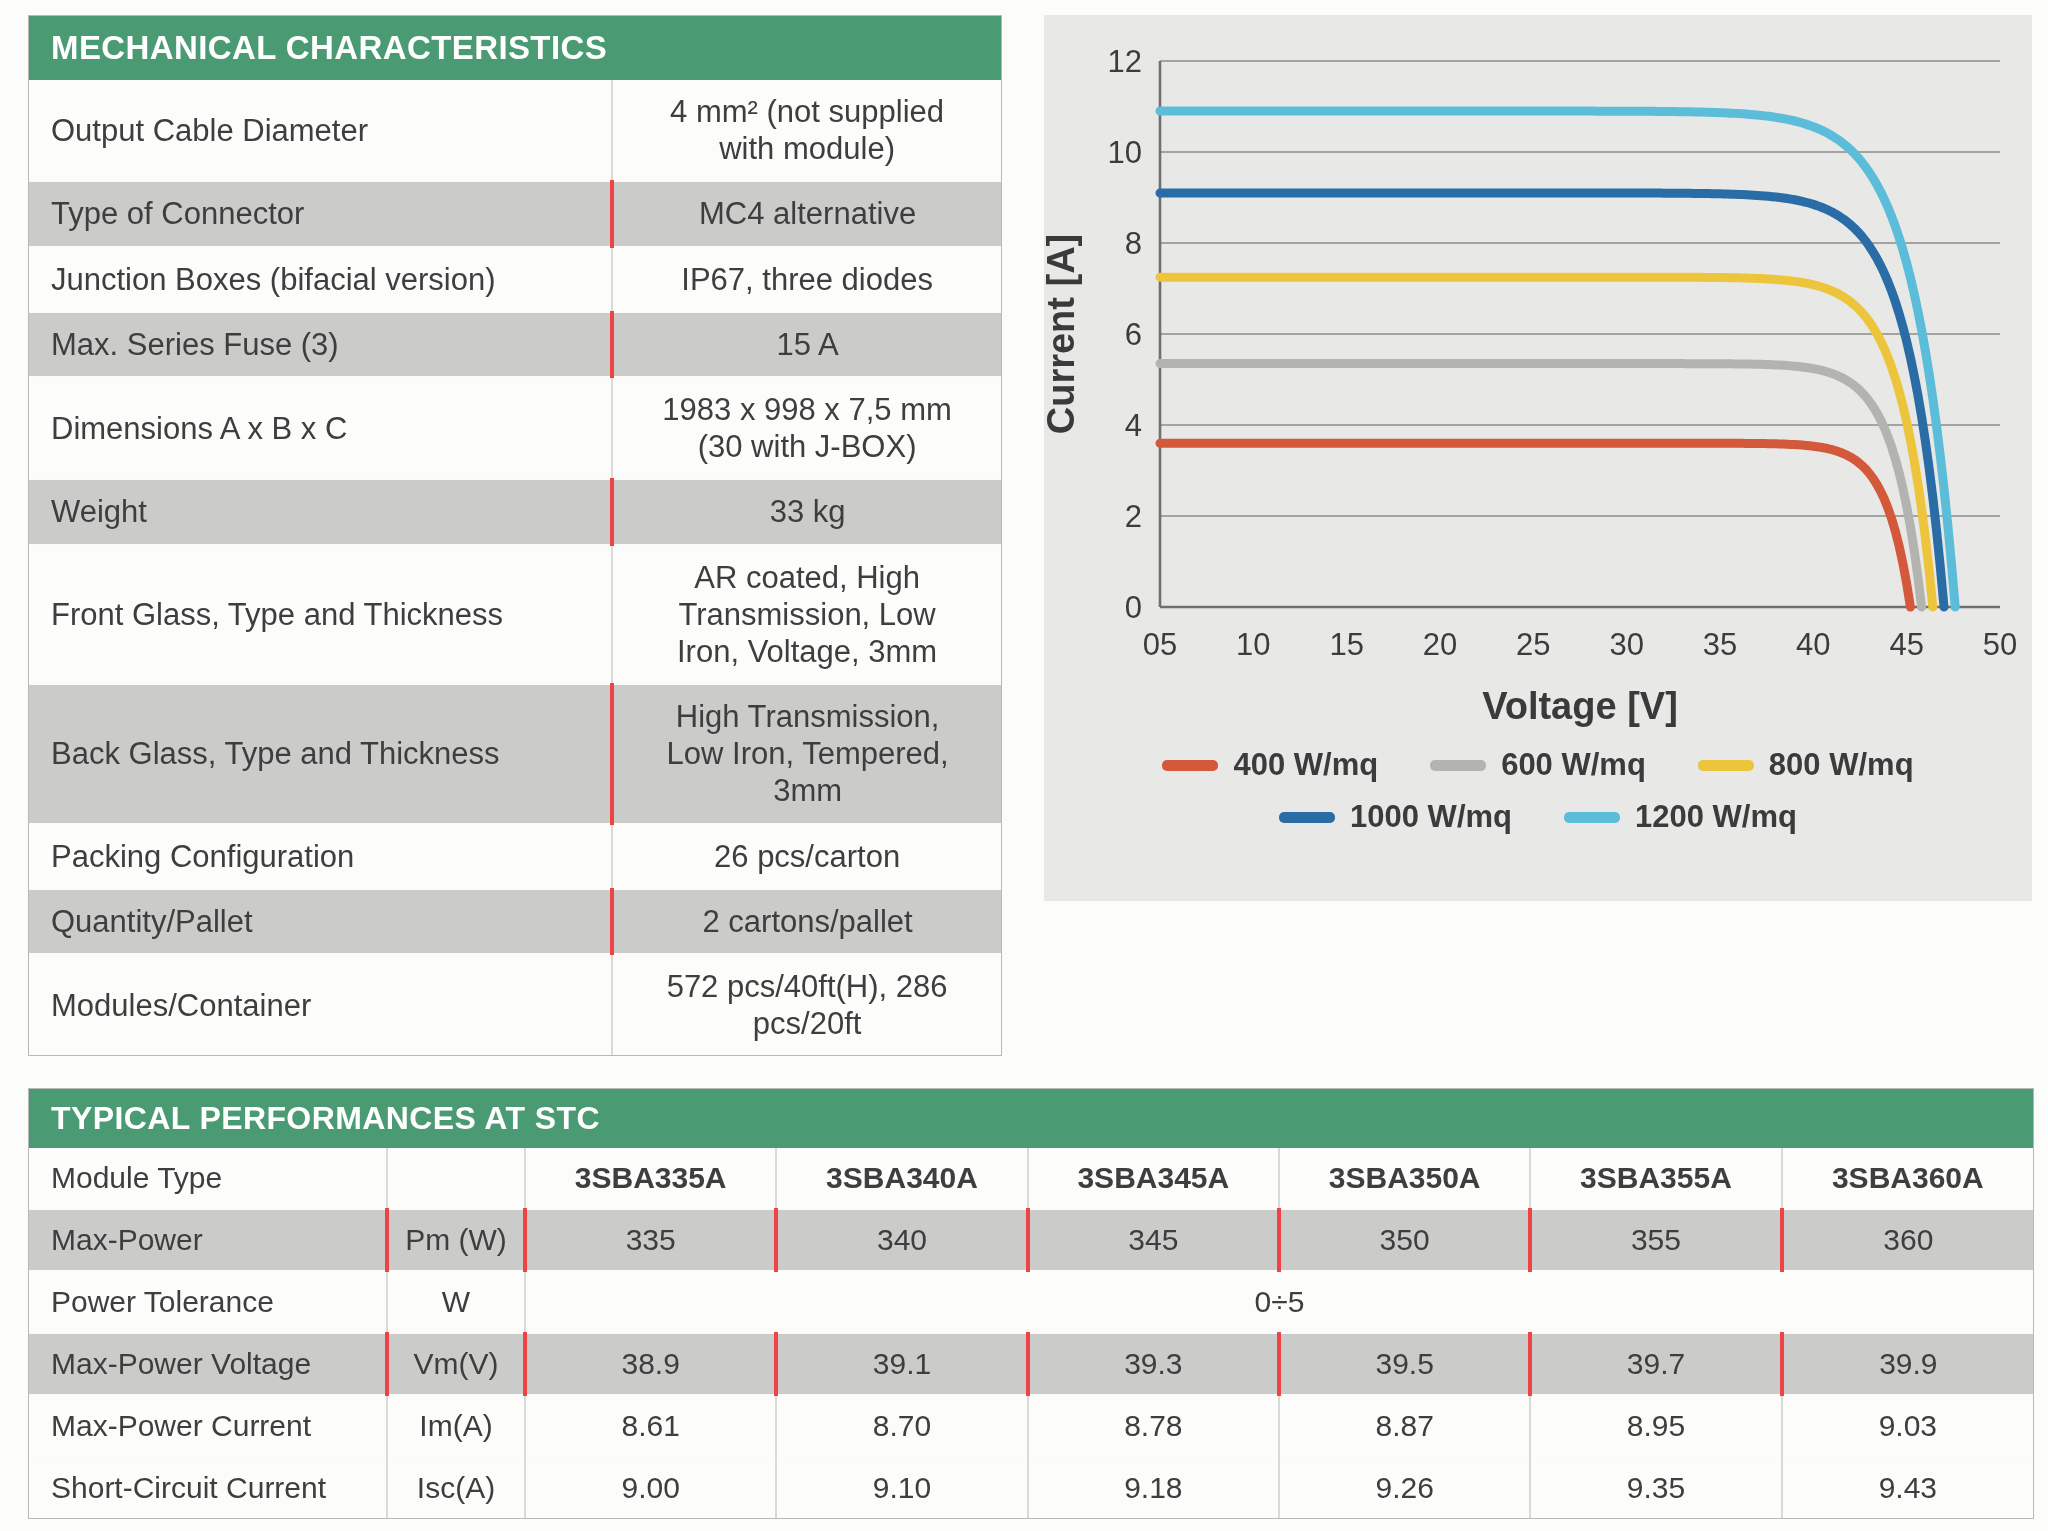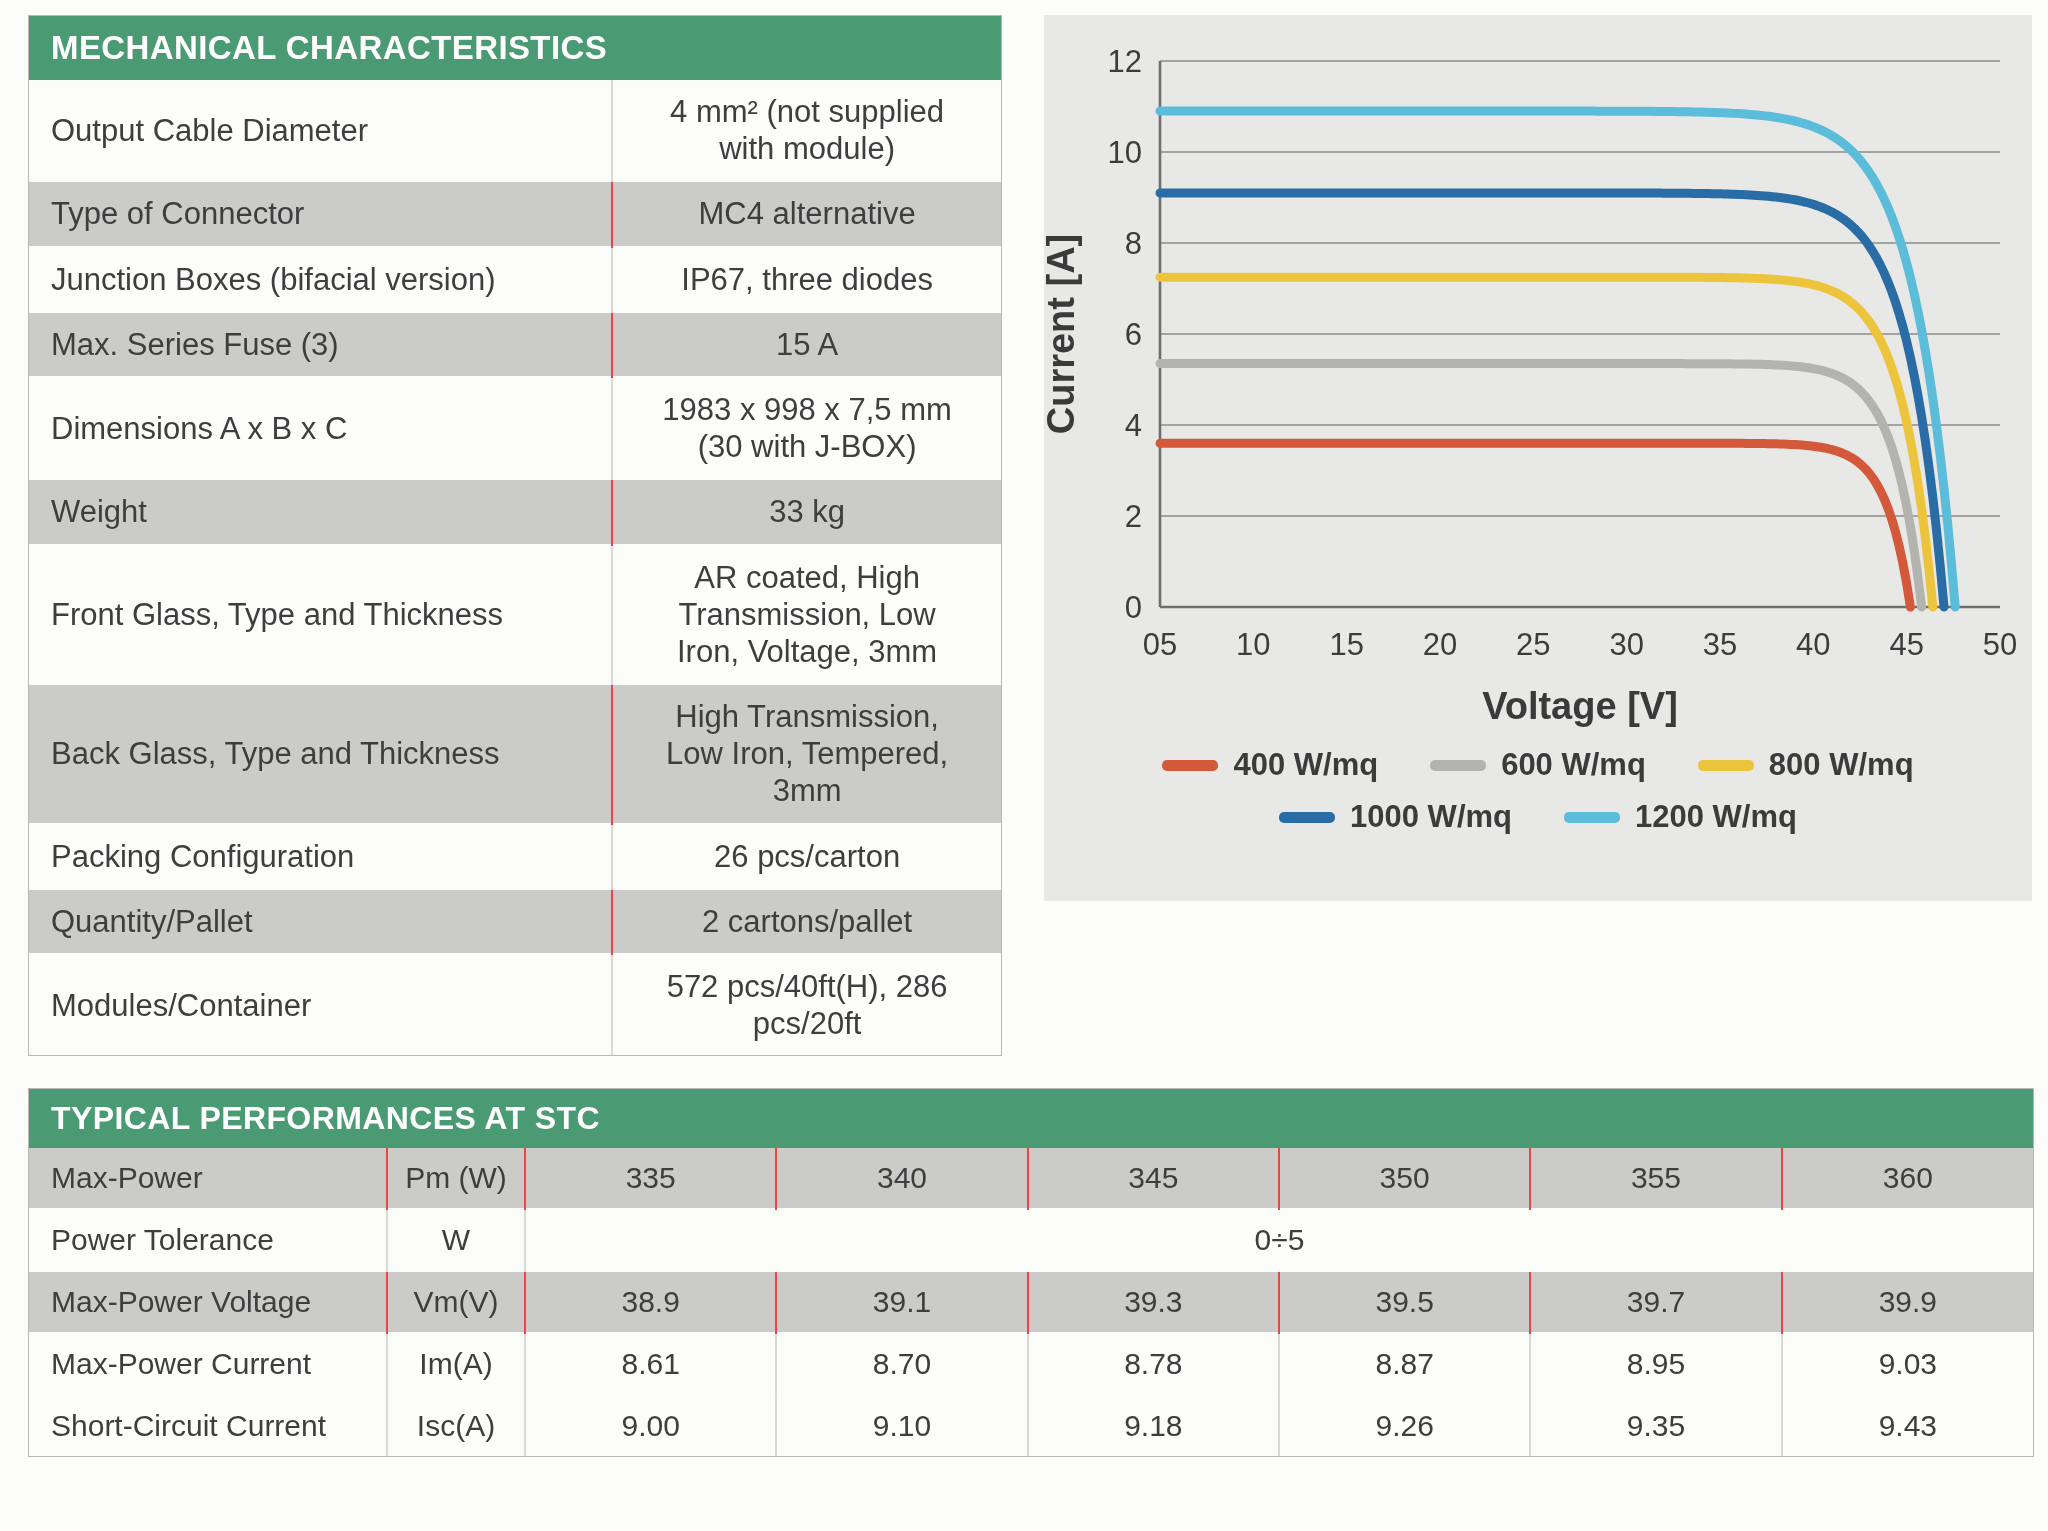--- a/index.html
+++ b/index.html
@@ -13,21 +13,21 @@
                letter-spacing:.4px; padding:13px 10px 13px 22px; }
 
   
   .mech-wrap { width:978px; border:1px solid #b8b8b6; background:#fcfcfb; }
   table.datatable { border-collapse:collapse; width:100%; table-layout:fixed; }
   table.datatable td, table.datatable th { font-size:31px; line-height:1.2; font-weight:normal; }
   .row-white { background:#fcfcfb; }
   .row-gray  { background:#cbcbc9; }
   tr + tr td, tr + tr th { border-top:2px solid #fbfbfa; }
   .row-white td + td, .row-white th + th, .row-white td + th, .row-white th + td { border-left:2px solid #d9d9d7; }
-  .row-gray  td + td, .row-gray th + th, .row-gray td + th { border-left:2px solid #ef4444; }
+  .row-gray  td + td, .row-gray th + th, .row-gray td + th { border-left:4px solid #ef4444; }
   .label-cell { text-align:left; padding:13px 12px 13px 22px; }
   .value-cell { text-align:center; padding:13px 34px; }
 
   
   .chart-panel { margin-left:42px; width:988px; height:886px; background:#e8e8e6; }
   .legend-row { display:flex; justify-content:center; align-items:center; gap:52px; margin-top:16px; }
   .legend-item { display:flex; align-items:center; gap:15px;font-weight:bold; }
   .legend-swatch { width:56px; height:11px; border-radius:5px; }
   .legend-label { font-size:31px; color:#3b3b3b; }
 
@@ -170,20 +170,30 @@
       <col style="width:358px">
         <col style="width:138px">
       <col>
         <col>
         <col>
         <col>
         <col>
         <col>
     </colgroup>
     <tbody>
+        <tr class="row-white">
+          <td class="label-cell">Module Type</td>
+          <td></td>
+          <th class="module-head">3SBA335A</th>
+          <th class="module-head">3SBA340A</th>
+          <th class="module-head">3SBA345A</th>
+          <th class="module-head">3SBA350A</th>
+          <th class="module-head">3SBA355A</th>
+          <th class="module-head">3SBA360A</th>
+        </tr>
         <tr class="row-gray">
           <td class="label-cell">Max-Power</td>
           <td>Pm (W)</td>
           <td>335</td>
           <td>340</td>
           <td>345</td>
           <td>350</td>
           <td>355</td>
           <td>360</td>
         </tr>

